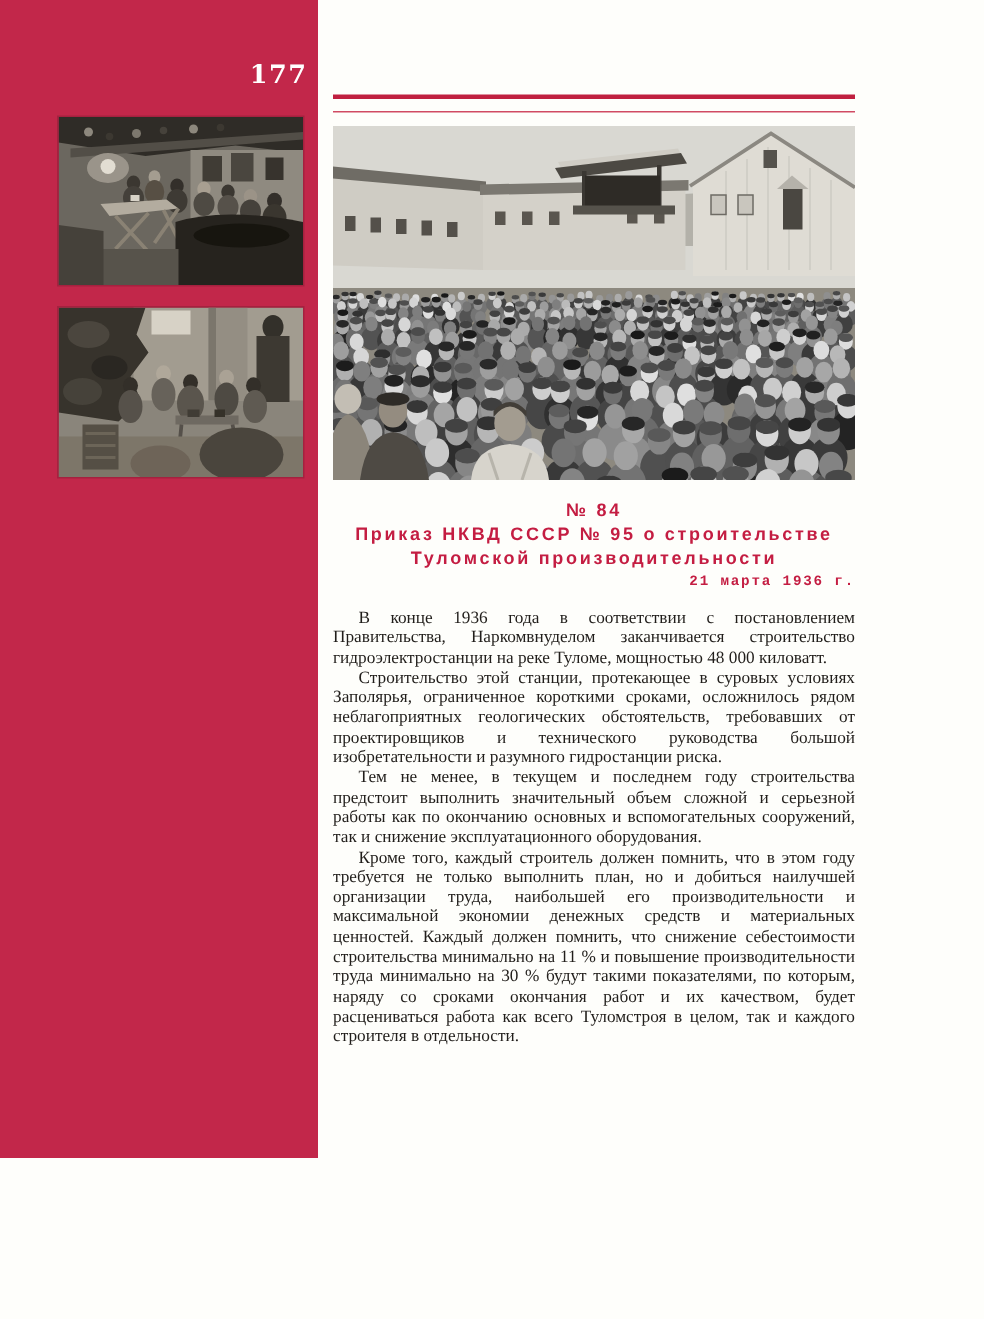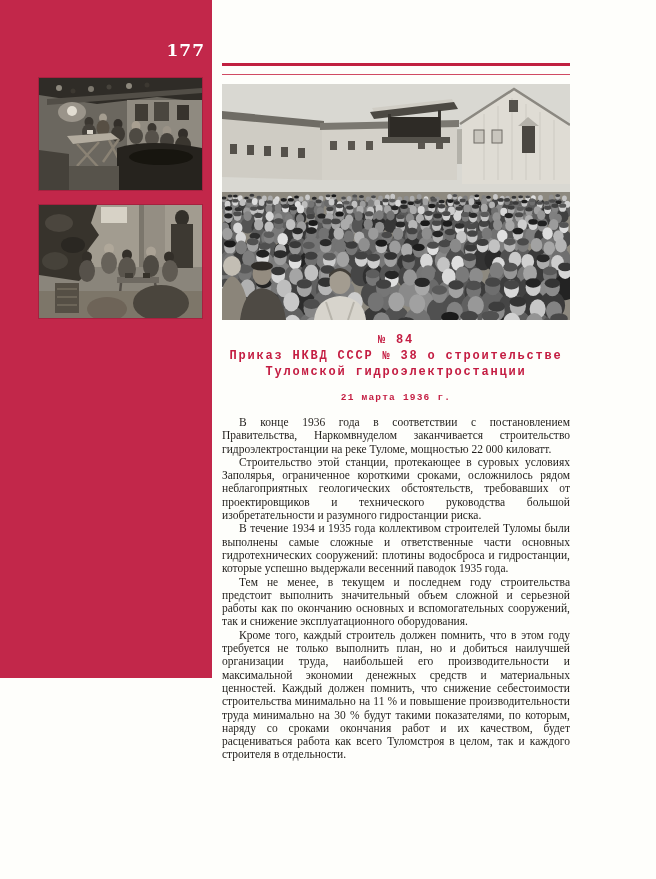--- a/index.html
+++ b/index.html
@@ -3,21 +3,21 @@
 <meta charset="utf-8">
 <style>
   html,body{margin:0;padding:0;}
   body{
     width:656px;height:879px;position:relative;overflow:hidden;
     background:#fefefb;
     font-family:"Liberation Serif", serif;
   }
   
   .sidebar{
-    position:absolute;left:0;top:0;width:212px;height:678px;
+    position:absolute;left:0;top:0;width:212px;height:772px;
     background:#c2274a;
   }
   .pagenum{
     position:absolute;top:40px;right:7px;
     color:#ffffff;font-family:"DejaVu Serif", serif;font-weight:700;
     font-size:17px;letter-spacing:1px;
   }
   .sphoto{
     position:absolute;margin:0;left:39px;overflow:hidden;
     box-shadow:0 0 0 1px rgba(0,0,0,.15);
@@ -34,28 +34,28 @@
     border-top:3px solid #c02040;
     border-bottom:1px solid #d04a63;
   }
   .mainphoto{
     margin:9px 0 0 0;width:348px;height:236px;overflow:hidden;
   }
   .mainphoto svg{display:block;width:100%;height:100%;}
   
   .heading{margin-top:12px;color:#c41d42;}
   .h-num,.h-line{
-    font-family:Liberation Mono, monospace;font-weight:700;
+    font-family:Liberation Sans, sans-serif;font-weight:700;
     font-size:12px;line-height:16px;letter-spacing:1.8px;
     text-align:center;white-space:nowrap;
   }
   .h-date{
     font-family:"Liberation Mono", monospace;font-weight:700;
     font-size:9.5px;line-height:14px;letter-spacing:1.2px;
-    text-align:center;margin-top:11px;
+    text-align:right;margin-top:1px;
   }
   
   .bodytext{margin-top:11px;color:#211e1b;}
   .bodytext p{
     margin:0;font-size:11.5px;line-height:13.3px;
     text-align:justify;text-indent:17px;
   }
 </style>
 </head>
 <body>
@@ -1030,26 +1030,25 @@
         <path d="M18 236 Q22 206 40 204 Q60 206 64 236 Z" fill="#4e4a44"></path>
         <ellipse cx="118" cy="198" rx="10.5" ry="12" fill="#a39c90"></ellipse>
         <path d="M107 194 Q118 180 129 194 L129 190 Q118 178 107 190 Z" fill="#423e38"></path>
         <path d="M92 236 Q94 214 118 212 Q142 214 144 236 Z" fill="#d7d4cc"></path>
         <path d="M104 218 L110 236 M132 218 L126 236" stroke="#b7b4ab" stroke-width="2"></path>
       </svg>
     </figure>
 
     <header class="heading">
       <div class="h-num">№ 84</div>
-      <div class="h-line">Приказ НКВД СССР № 38 о строительстве</div>
-      <div class="h-line">Туломской гидроэлектростанции</div>
+      <div class="h-line">Приказ НКВД СССР № 95 о строительстве</div>
+      <div class="h-line">Туломской производительности</div>
       <div class="h-date">21 марта 1936 г.</div>
     </header>
 
     <section class="bodytext">
-      <p>В конце 1936 года в соответствии с постановлением Правительства, Наркомвнуделом заканчивается строительство гидроэлектростанции на реке Туломе, мощностью 22 000 киловатт.</p>
+      <p>В конце 1936 года в соответствии с постановлением Правительства, Наркомвнуделом заканчивается строительство гидроэлектростанции на реке Туломе, мощностью 48 000 киловатт.</p>
       <p>Строительство этой станции, протекающее в суровых условиях Заполярья, ограниченное короткими сроками, осложнилось рядом неблагоприятных геологических обстоятельств, требовавших от проектировщиков и технического руководства большой изобретательности и разумного гидростанции риска.</p>
-      <p>В течение 1934 и 1935 года коллективом строителей Туломы были выполнены самые сложные и ответственные части основных гидротехнических сооружений: плотины водосброса и гидростанции, которые успешно выдержали весенний паводок 1935 года.</p>
       <p>Тем не менее, в текущем и последнем году строительства предстоит выполнить значительный объем сложной и серьезной работы как по окончанию основных и вспомогательных сооружений, так и снижение эксплуатационного оборудования.</p>
       <p>Кроме того, каждый строитель должен помнить, что в этом году требуется не только выполнить план, но и добиться наилучшей организации труда, наибольшей его производительности и максимальной экономии денежных средств и материальных ценностей. Каждый должен помнить, что снижение себестоимости строительства минимально на 11 % и повышение производительности труда минимально на 30 % будут такими показателями, по которым, наряду со сроками окончания работ и их качеством, будет расцениваться работа как всего Туломстроя в целом, так и каждого строителя в отдельности.</p>
     </section>
   </main>
 </div>
 
 </body></html>

